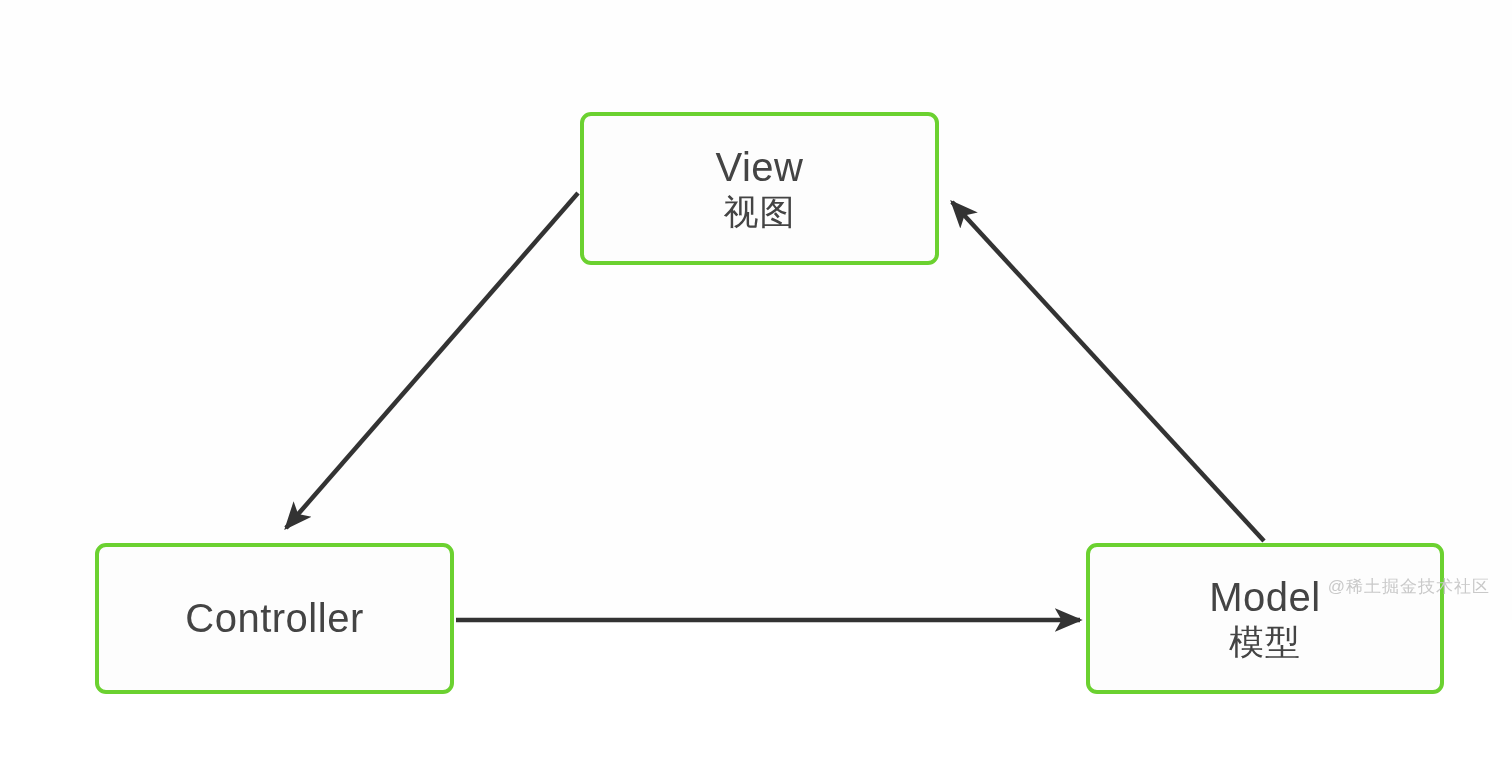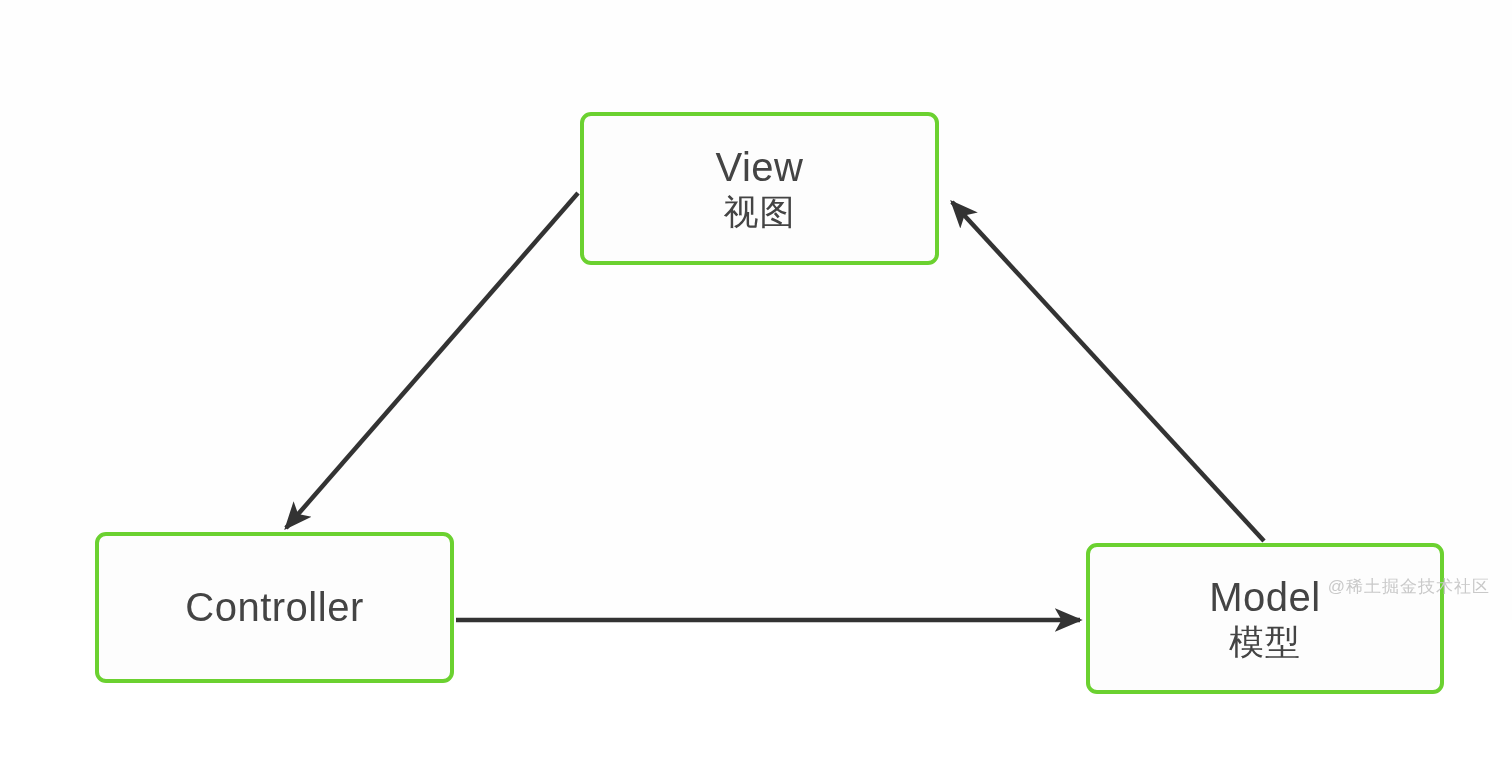--- a/index.html
+++ b/index.html
@@ -57,21 +57,21 @@
     color: #444444;
   }
   #node-view {
     left: 580px;
     top: 112px;
     width: 359px;
     height: 153px;
   }
   #node-controller {
     left: 95px;
-    top: 532px;
+    top: 543px;
     width: 359px;
     height: 151px;
   }
   #node-model {
     left: 1086px;
     top: 543px;
     width: 358px;
     height: 151px;
   }
   .watermark {

